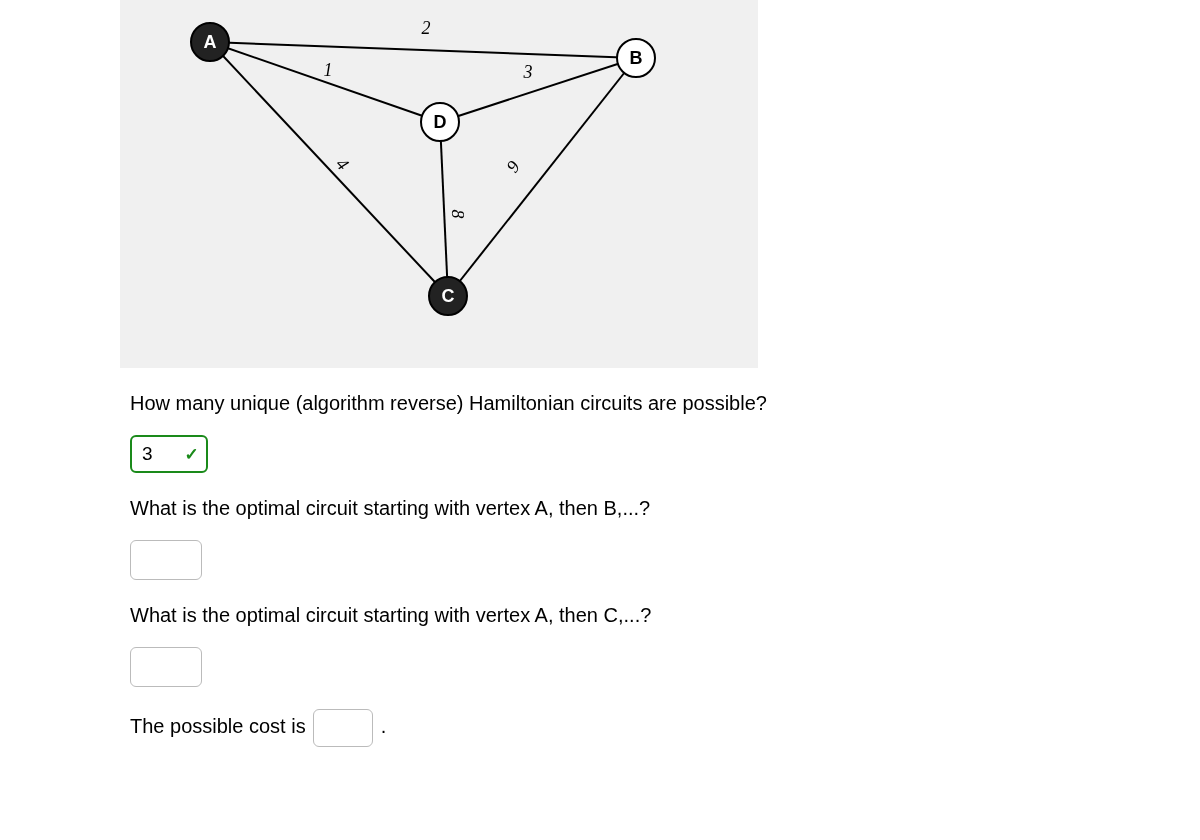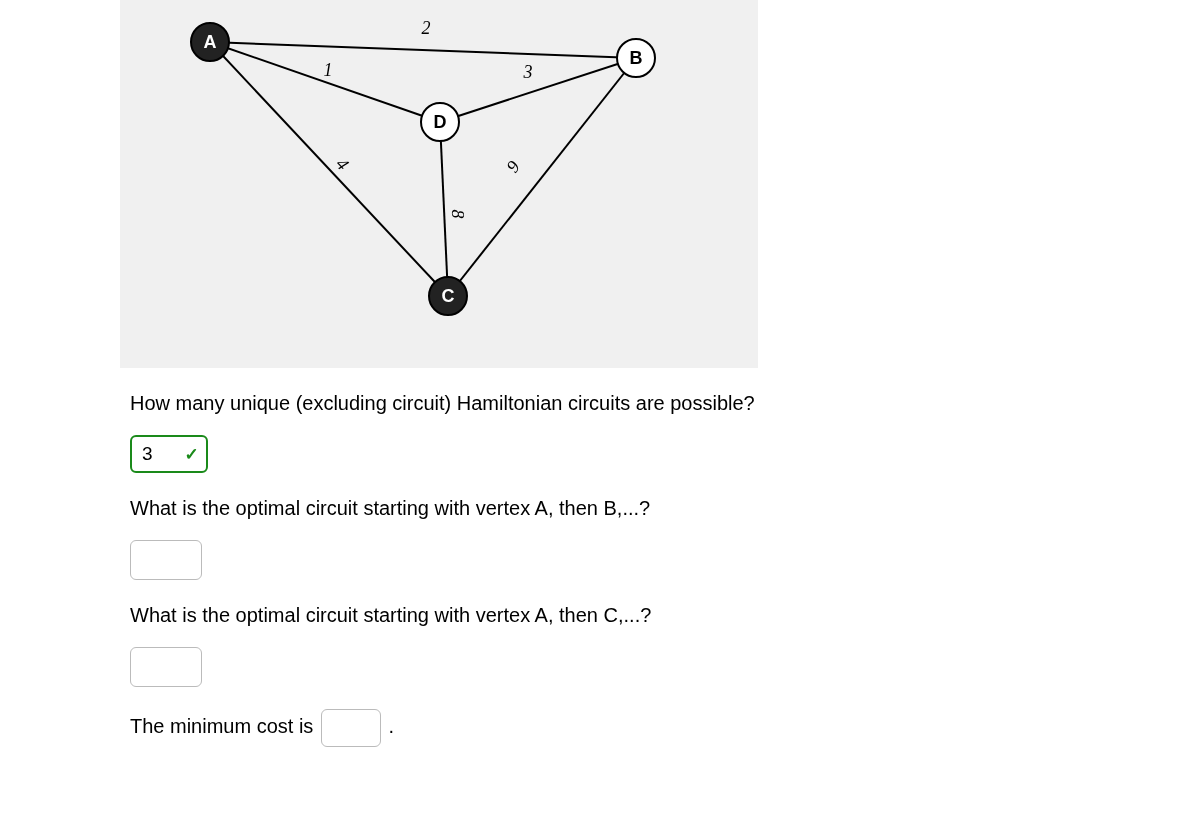--- a/index.html
+++ b/index.html
@@ -107,38 +107,38 @@
       <text x="516" y="64" text-anchor="middle" font-size="18" class="node-label-black">B</text>
       <circle cx="328" cy="296" r="19" class="node-dark node-stroke"></circle>
       <text x="328" y="302" text-anchor="middle" font-size="18" class="node-label-white">C</text>
       <circle cx="320" cy="122" r="19" class="node-light node-stroke"></circle>
       <text x="320" y="128" text-anchor="middle" font-size="18" class="node-label-black">D</text>
     </svg>
 </div>
 
 <div class="content">
 
-  <div class="q-line">How many unique (excluding circuit) Hamiltonian circuits are possible?</div>
+  <div class="q-line">How many unique (algorithm reverse) Hamiltonian circuits are possible?</div>
 
   <div class="row">
     <input type="text" class="input-correct" value="3" style="">
     <span class="input-check">✓</span>
   </div>
 
   <div class="q-line">What is the optimal circuit starting with vertex A, then B,...?</div>
 
   <div class="row">
     <input type="text" class="input-blank" style="">
   </div>
 
   <div class="q-line">What is the optimal circuit starting with vertex A, then C,...?</div>
 
   <div class="row">
     <input type="text" class="input-blank" style="">
   </div>
 
   <div class="q-line">
-    <span>The minimum cost is </span>
+    <span>The possible cost is </span>
     <input type="text" class="input-blank-small" style="">
     <span>.</span>
   </div>
 
 </div>
 
 </body></html>

